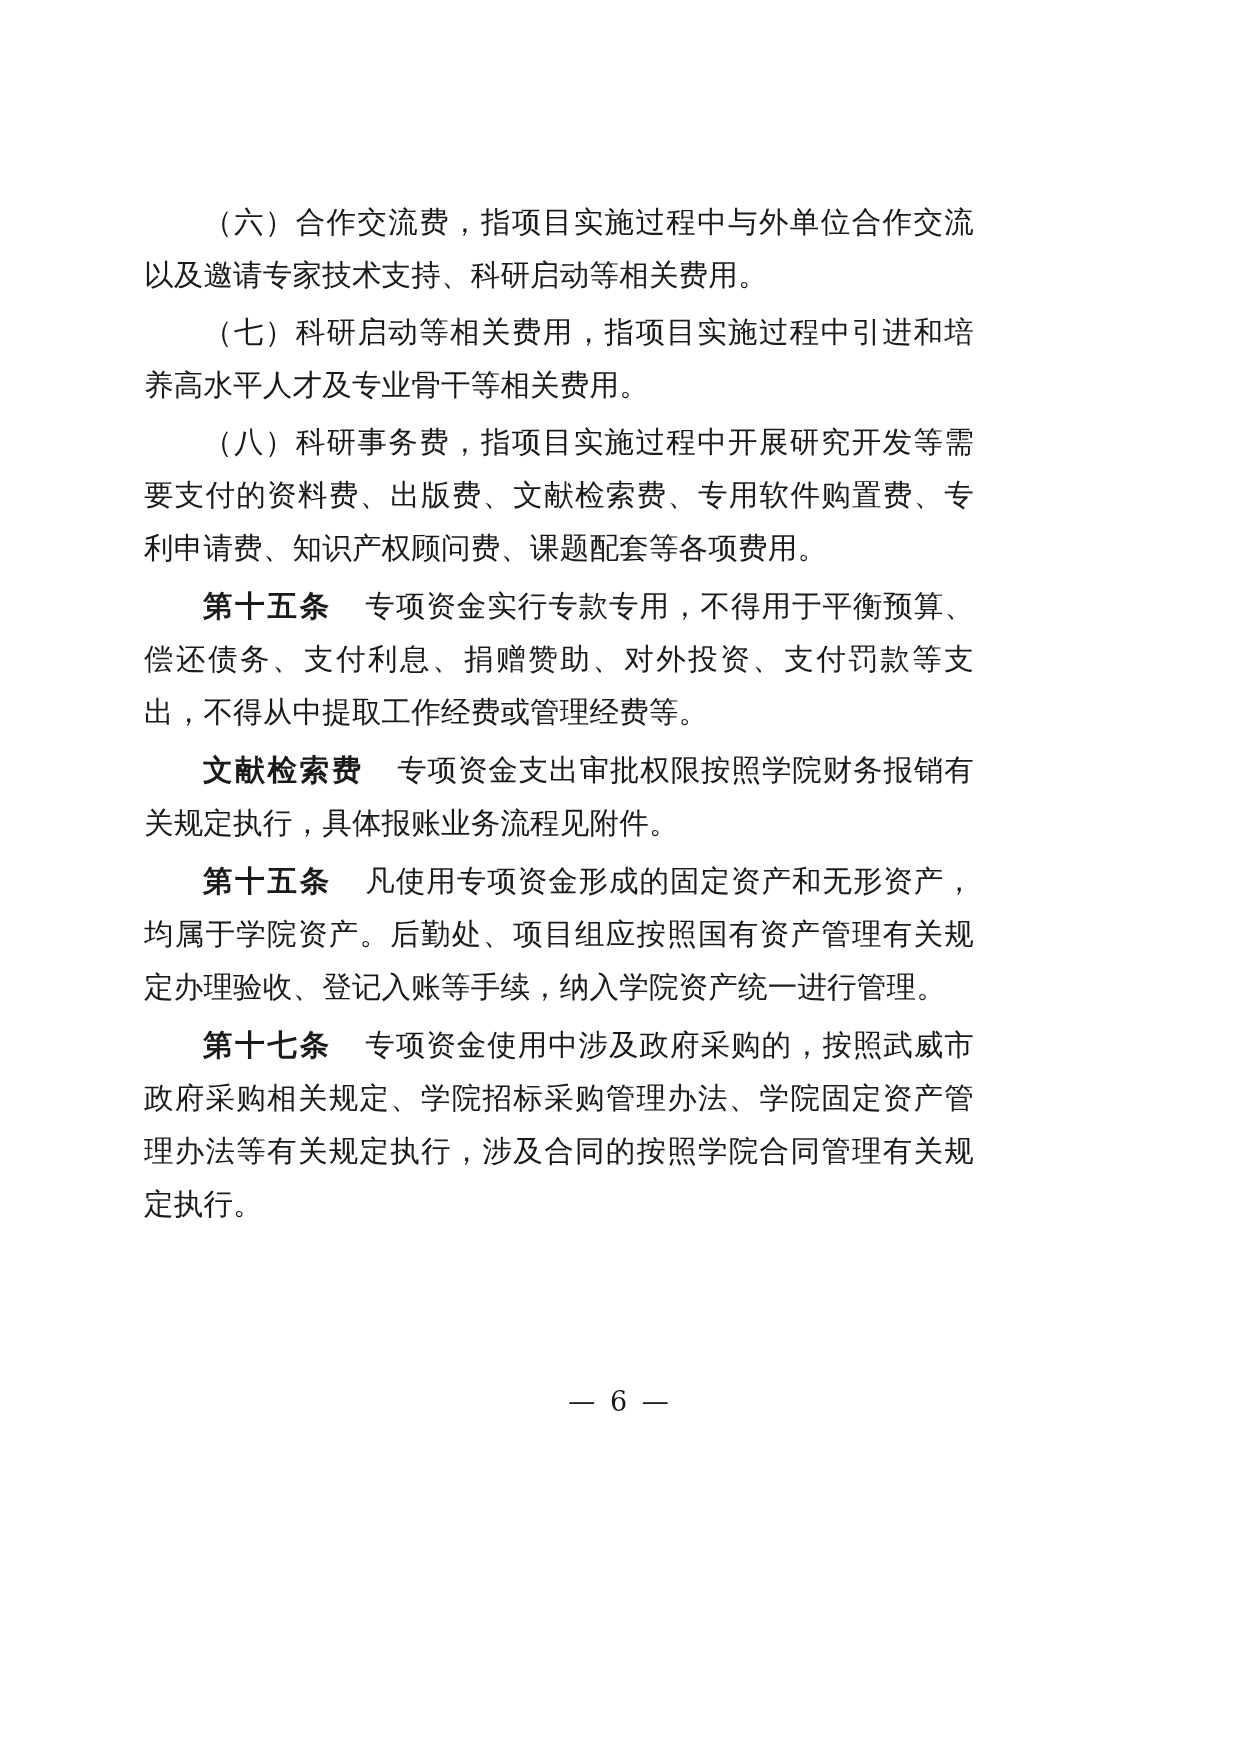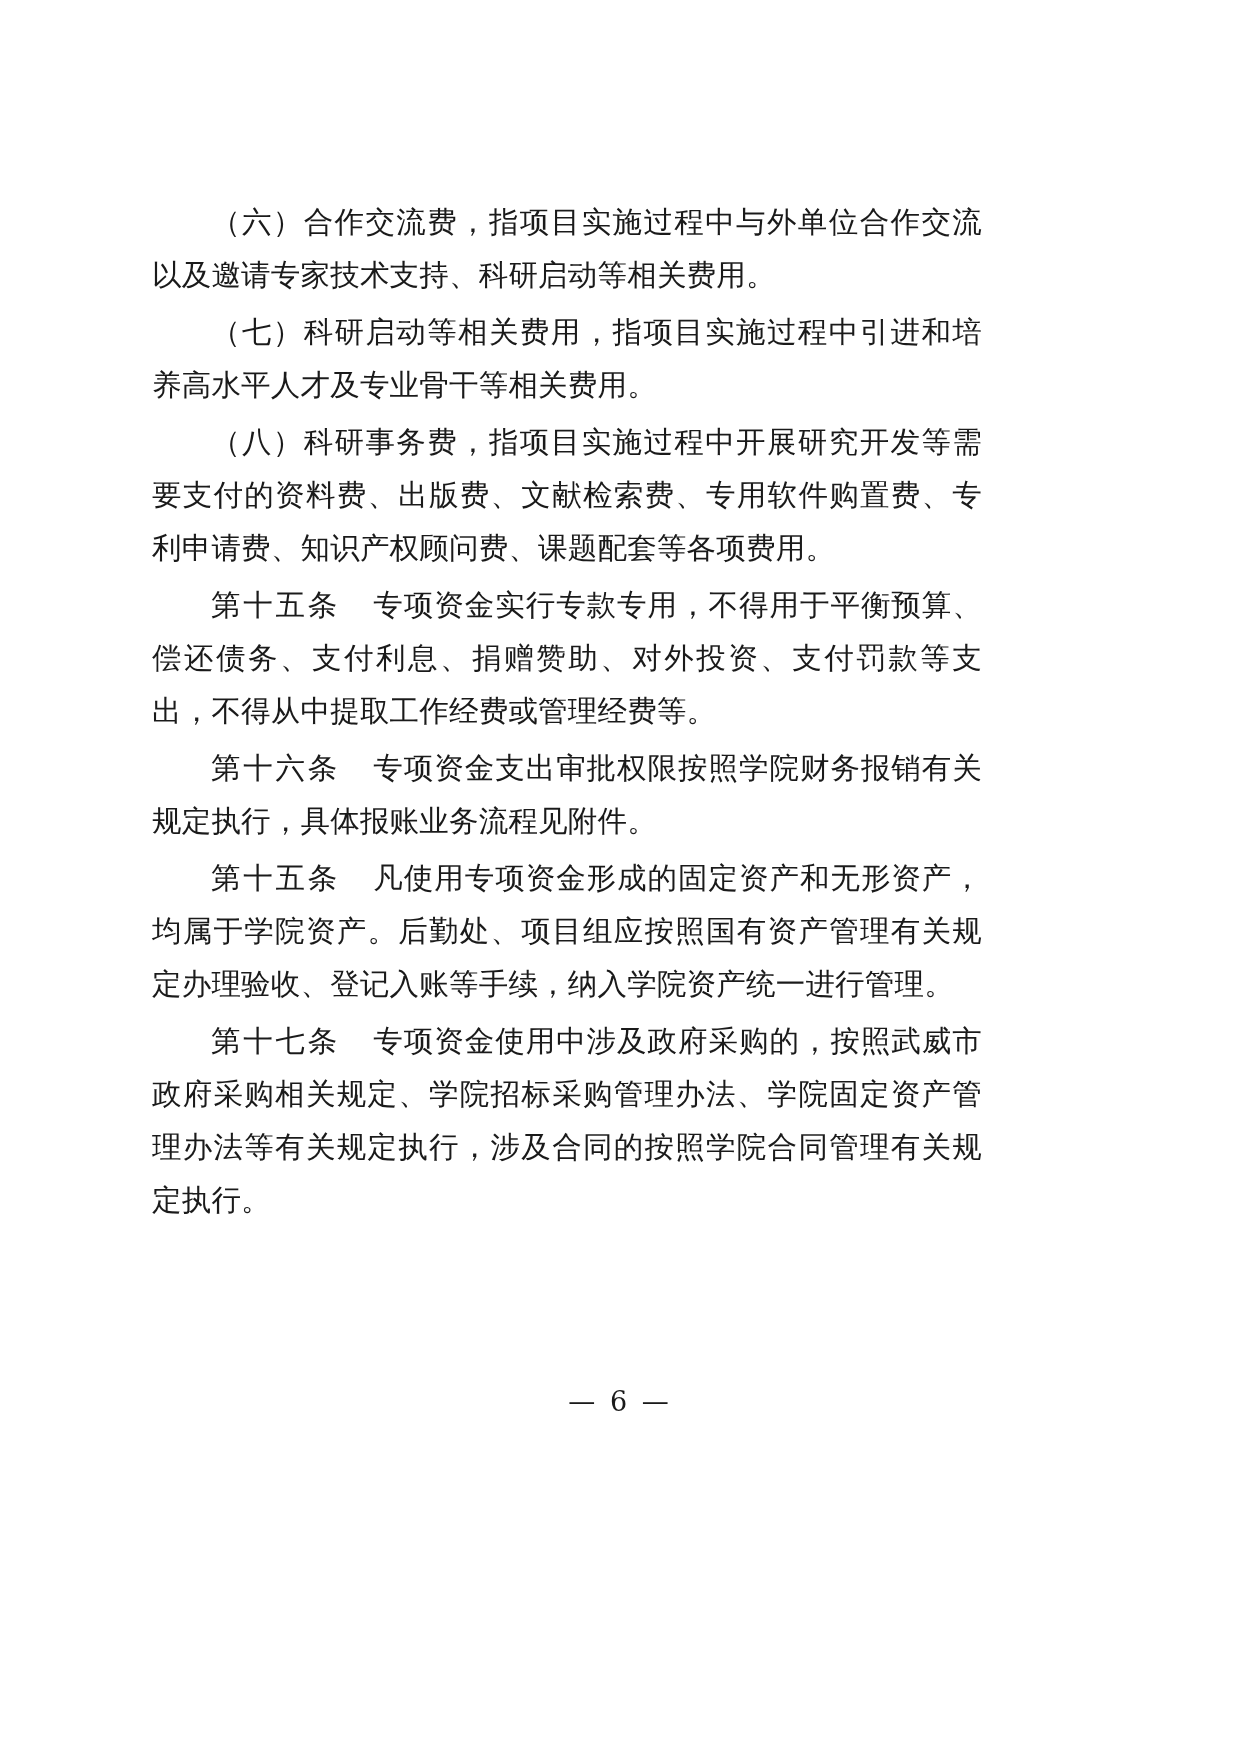--- a/index.html
+++ b/index.html
@@ -11,35 +11,35 @@
     width: 1240px;
     height: 1754px;
     position: relative;
     background: #ffffff;
     box-sizing: border-box;
     font-family: "DejaVu Serif", "Liberation Serif", serif;
     color: #1a1a1a;
   }
   .content {
     position: absolute;
-    left: 152px;
+    left: 144px;
     top: 196px;
     width: 830px;
   }
   p.para {
     margin: 0 0 4px 0;
     font-size: 29.5px;
     line-height: 53px;
     text-align: justify;
     text-justify: inter-ideograph;
     letter-spacing: 0.2px;
     text-indent: 2em;
   }
   .art-label {
-    font-weight: normal;
+    font-weight: bold;
     letter-spacing: 2px;
   }
   .art-gap {
     display: inline-block;
     width: 1.1em;
   }
   .footer {
     position: absolute;
     left: 0;
     top: 1386px;
@@ -69,21 +69,21 @@
     <p class="para">
       <span>（八）科研事务费，指项目实施过程中开展研究开发等需要支付的资料费、出版费、文献检索费、专用软件购置费、专利申请费、知识产权顾问费、课题配套等各项费用。</span>
     </p>
 
 
     <p class="para">
       <span class="art-label">第十五条</span><span class="art-gap"></span><span>专项资金实行专款专用，不得用于平衡预算、偿还债务、支付利息、捐赠赞助、对外投资、支付罚款等支出，不得从中提取工作经费或管理经费等。</span>
     </p>
 
     <p class="para">
-      <span class="art-label">第十六条</span><span class="art-gap"></span><span>专项资金支出审批权限按照学院财务报销有关规定执行，具体报账业务流程见附件。</span>
+      <span class="art-label">文献检索费</span><span class="art-gap"></span><span>专项资金支出审批权限按照学院财务报销有关规定执行，具体报账业务流程见附件。</span>
     </p>
 
     <p class="para">
       <span class="art-label">第十五条</span><span class="art-gap"></span><span>凡使用专项资金形成的固定资产和无形资产，均属于学院资产。后勤处、项目组应按照国有资产管理有关规定办理验收、登记入账等手续，纳入学院资产统一进行管理。</span>
     </p>
 
     <p class="para">
       <span class="art-label">第十七条</span><span class="art-gap"></span><span>专项资金使用中涉及政府采购的，按照武威市政府采购相关规定、学院招标采购管理办法、学院固定资产管理办法等有关规定执行，涉及合同的按照学院合同管理有关规定执行。</span>
     </p>
 

